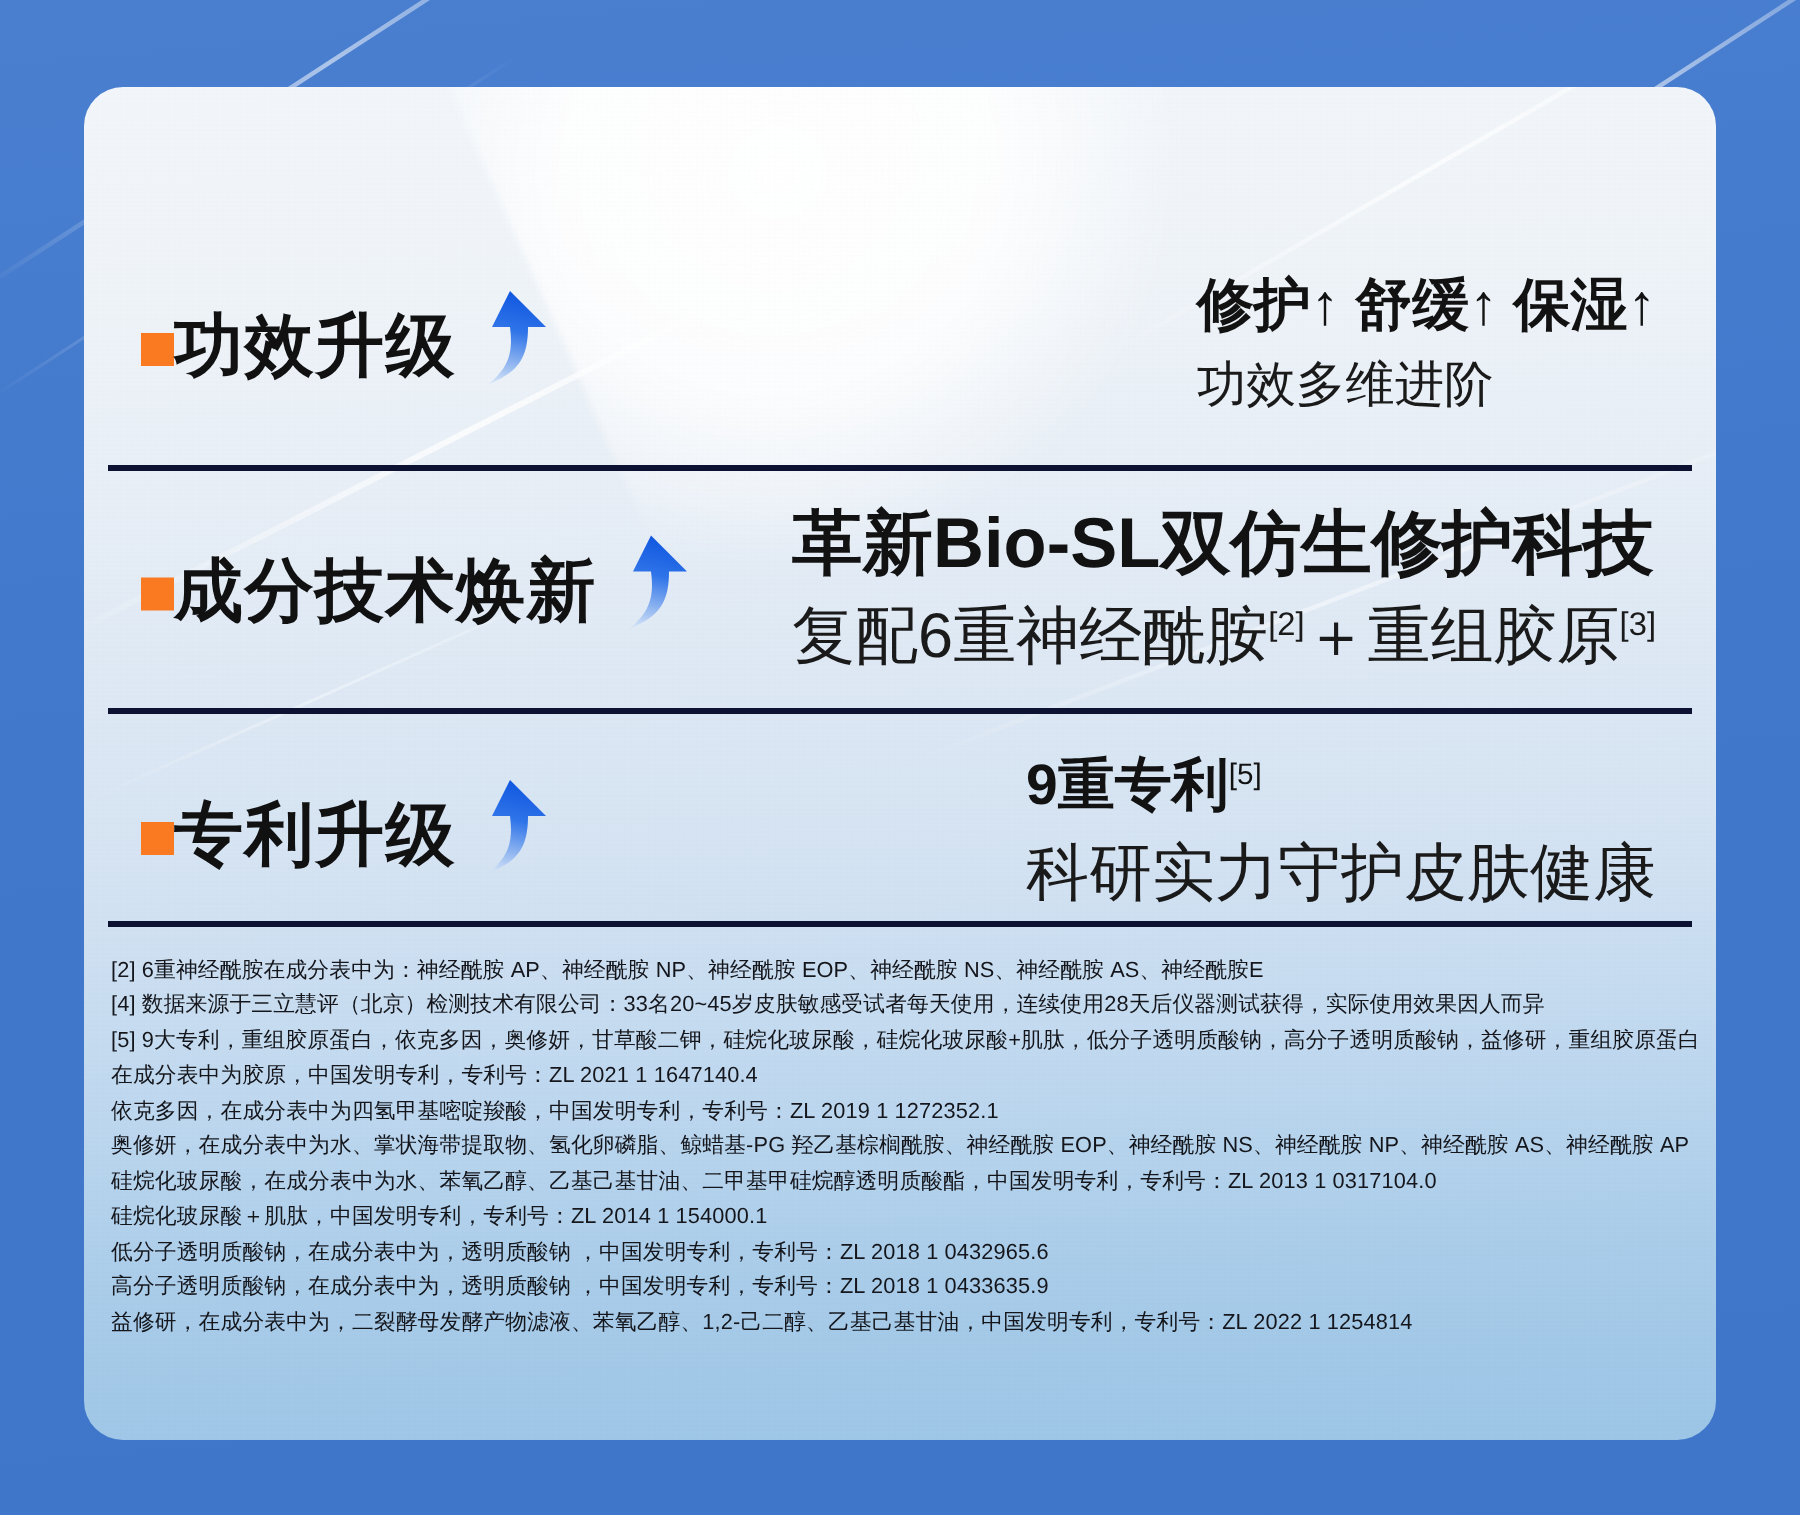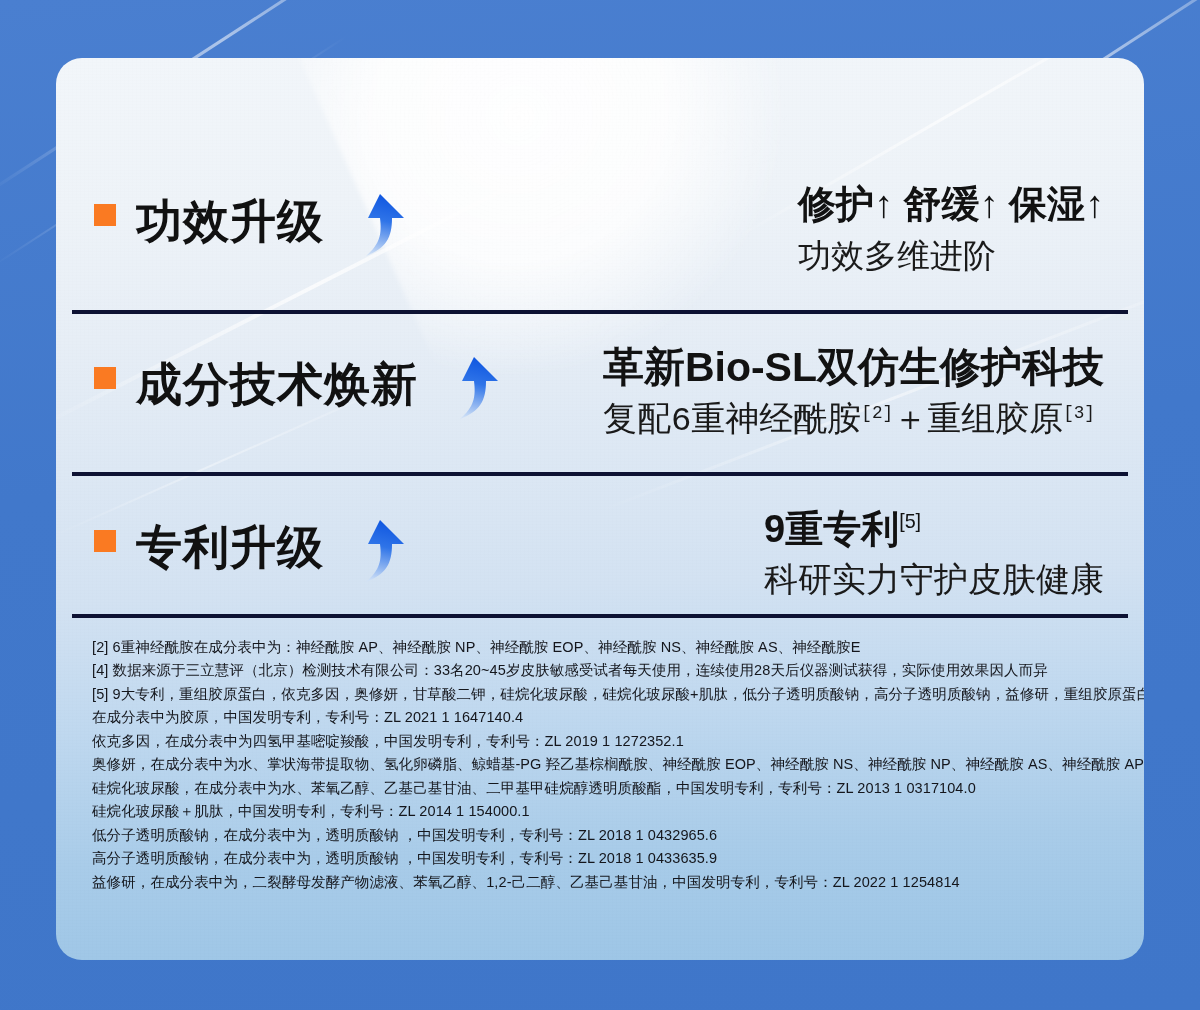--- a/index.html
+++ b/index.html
@@ -86,22 +86,21 @@
     display: flex;
     align-items: center;
     justify-content: space-between;
   }
   .row-1 { top: 112px; height: 120px; }
   .row-2 { top: 272px; height: 126px; }
   .row-3 { top: 432px; height: 132px; }
 
   .left-label {
     display: flex;
-    align-items: flex-start;
-    gap: 20px;
+    align-items: center;
     padding-left: 22px;
   }
   .bullet {
     width: 22px;
     height: 22px;
     background: #fa7a22;
     flex: 0 0 auto;
     margin-top: 6px;
   }
   .left-text {
@@ -122,30 +121,30 @@
     text-align: left;
     padding-right: 24px;
   }
   .headline {
     font-size: 38px;
     font-weight: 700;
     color: #121212;
     line-height: 1.18;
     white-space: nowrap;
   }
-  .headline-2 { font-size: 41px; }
+  .headline-2 { font-size: 47px; }
   .subline {
     font-size: 33px;
     font-weight: 400;
     color: #1a1a1a;
     line-height: 1.3;
     margin-top: 8px;
     white-space: nowrap;
   }
-  .subline-2 { font-size: 34px; font-family: Liberation Mono, monospace; }
+  .subline-2 { font-size: 42px; }
   .sup {
     font-size: 0.52em;
     vertical-align: super;
     font-weight: 400;
   }
 
   hr.divider {
     position: absolute;
     left: 16px;
     right: 16px;
@@ -154,21 +153,21 @@
     height: 4px;
     background: #0d1233;
   }
   .div-1 { top: 252px; }
   .div-2 { top: 414px; }
   .div-3 { top: 556px; }
 
   
   .footnotes {
     position: absolute;
-    left: 36px;
+    left: 18px;
     right: 18px;
     top: 578px;
     font-size: 14.5px;
     line-height: 1.62;
     color: #14161c;
     letter-spacing: 0.1px;
   }
   .fn-line { white-space: nowrap; }
   .fn-indent { }
 

